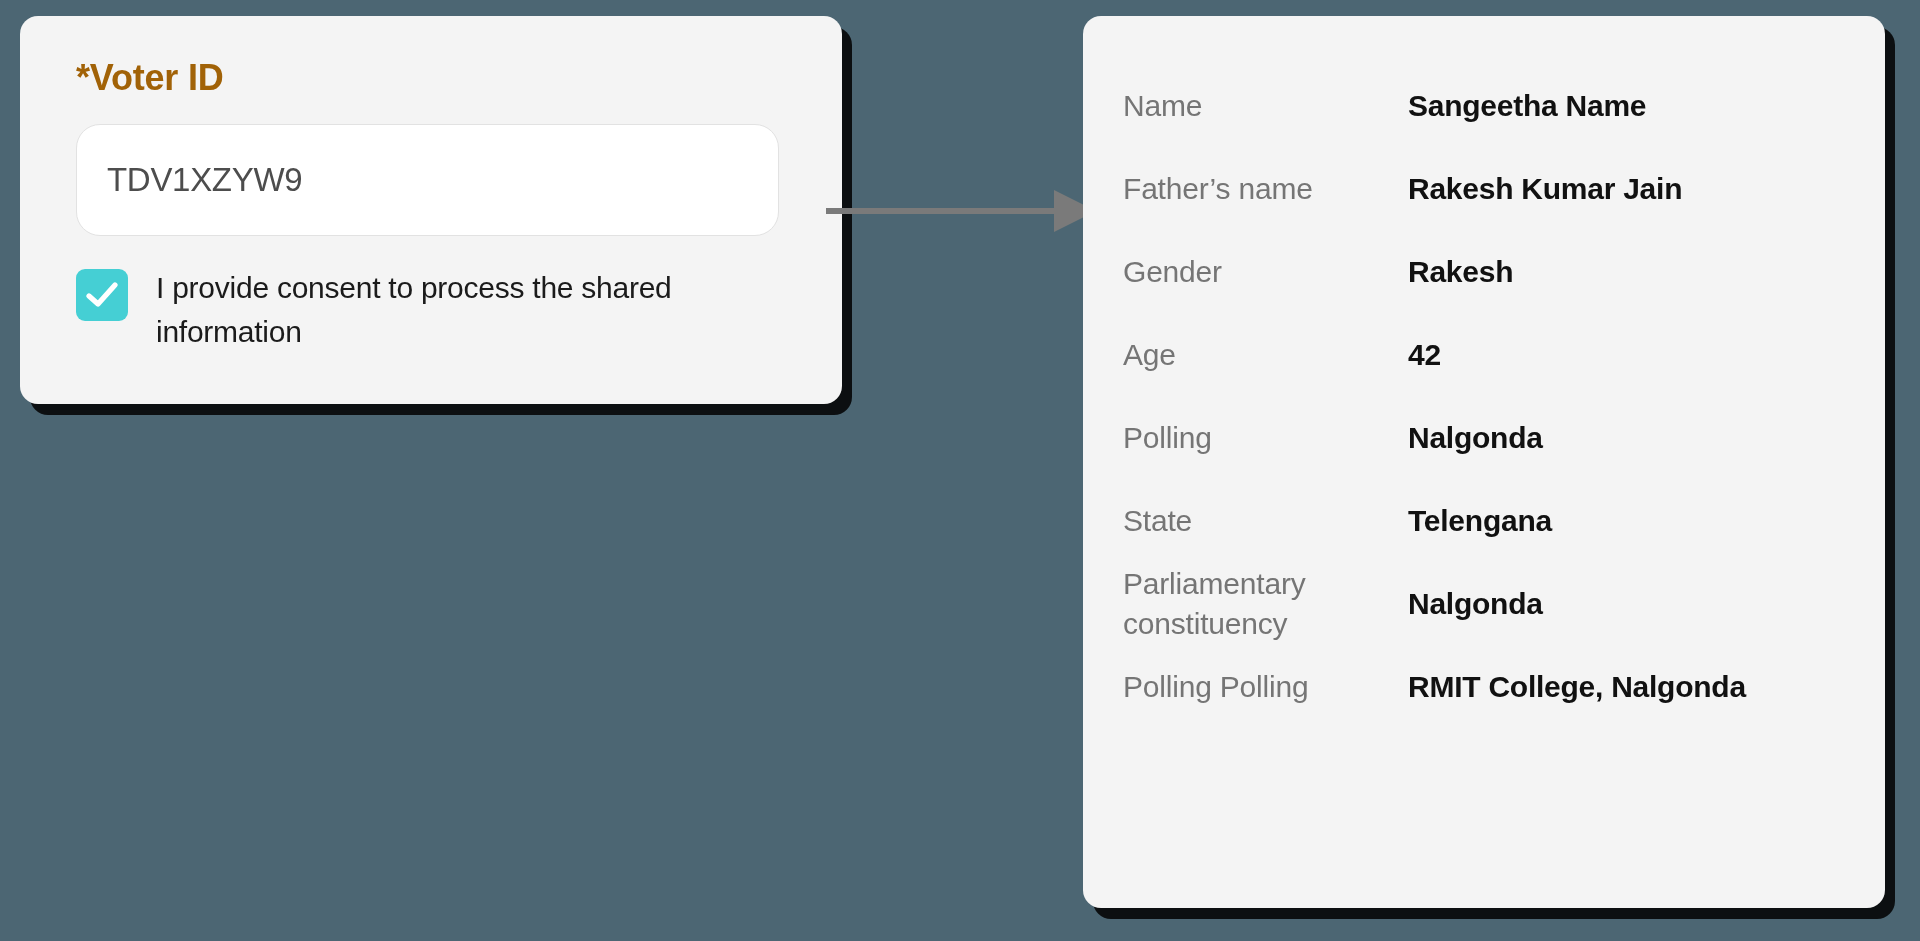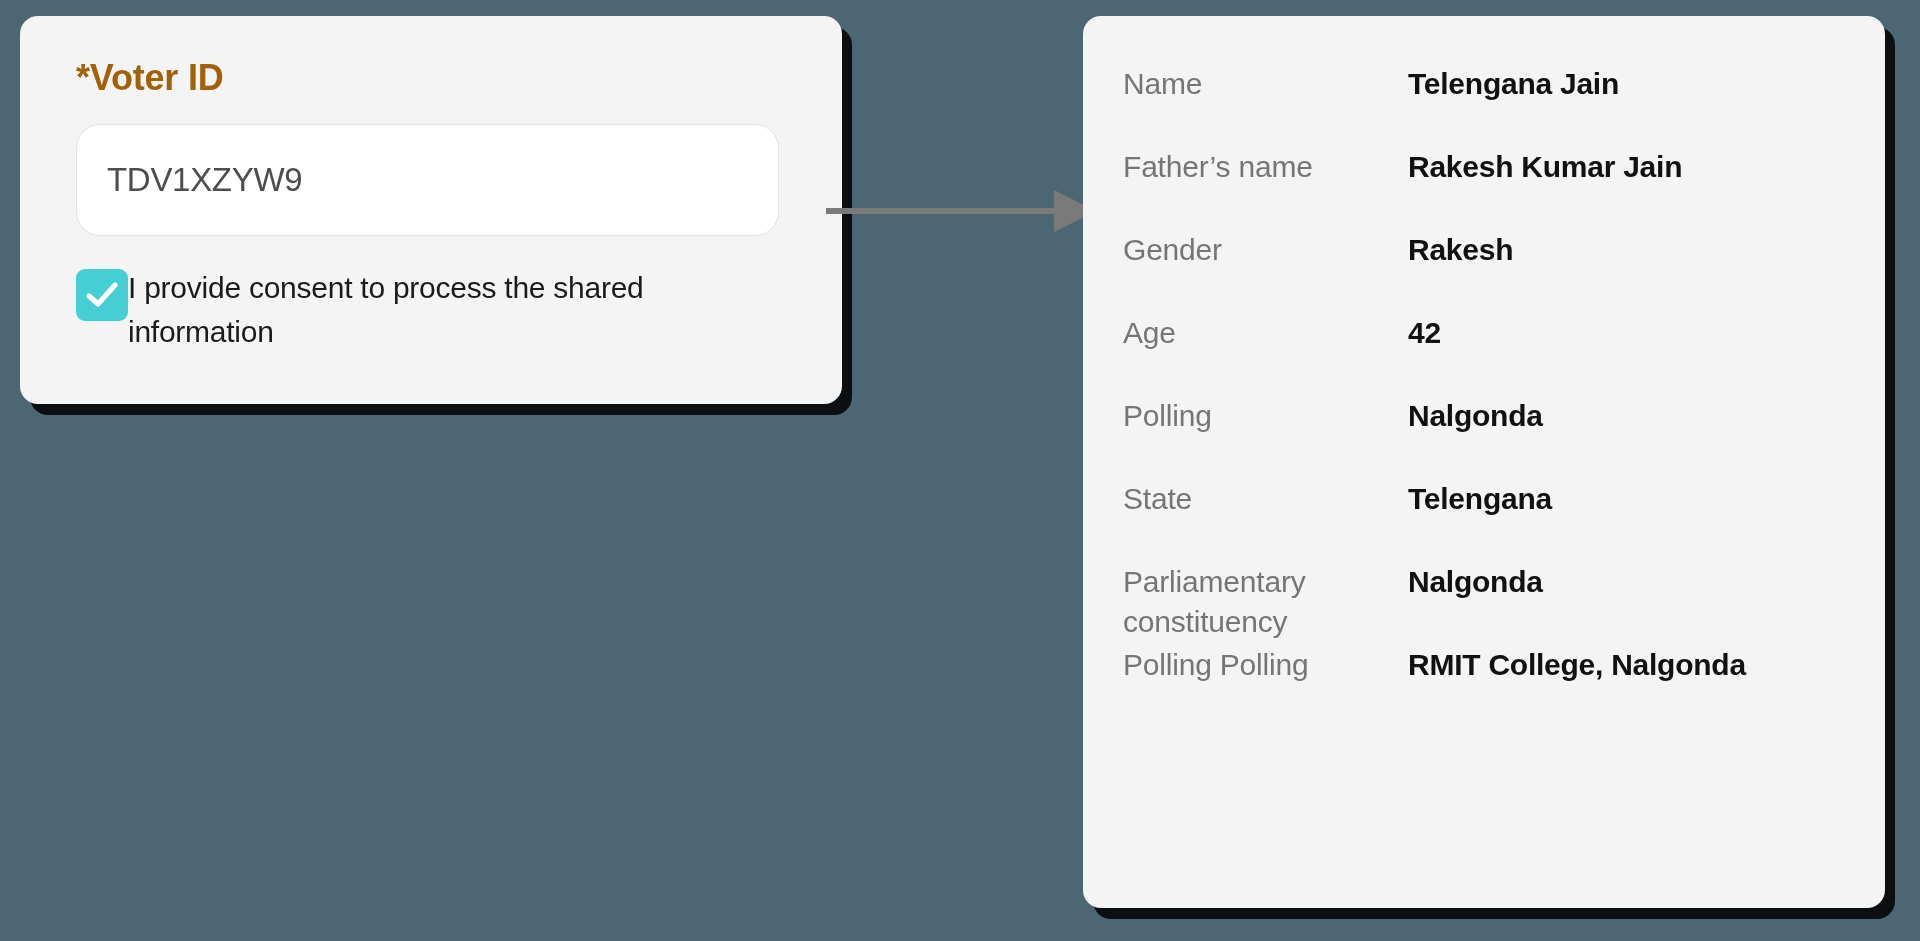--- a/index.html
+++ b/index.html
@@ -75,20 +75,21 @@
     color: #4d4d4d;
     letter-spacing: -0.3px;
     line-height: 1;
     font-weight: 400;
   }
 
   .consent-row {
     margin-top: 30px;
     display: flex;
     align-items: flex-start;
+    gap: 28px;
   }
 
   .checkbox {
     flex: 0 0 auto;
     width: 52px;
     height: 52px;
     background: #45cfd4;
     border-radius: 9px;
     position: relative;
     margin-top: 3px;
@@ -118,21 +119,21 @@
     left: 826px;
     top: 176px;
     width: 270px;
     height: 70px;
     pointer-events: none;
   }
 
   
   .detail-row {
     display: flex;
-    align-items: flex-start;
+    align-items: center;
     padding: 0 0 0 40px;
     min-height: 83px;
   }
   .detail-row .label {
     flex: 0 0 285px;
     font-size: 30px;
     color: #757575;
     line-height: 1.33;
     letter-spacing: -0.2px;
     font-weight: 400;
@@ -175,21 +176,21 @@
 
   <svg id="connector" viewBox="0 0 270 70" aria-hidden="true">
     <line x1="0" y1="35" x2="236" y2="35" stroke="#7a7a7a" stroke-width="6"></line>
     <polygon points="228,14 270,35 228,56" fill="#7a7a7a"></polygon>
   </svg>
 
   <div class="card" id="details-card">
     <div id="details-list">
         <div class="detail-row">
           <div class="label">Name</div>
-          <div class="value">Telengana Jain</div>
+          <div class="value">Sangeetha Name</div>
         </div>
         <div class="detail-row">
           <div class="label">Father’s name</div>
           <div class="value">Rakesh Kumar Jain</div>
         </div>
         <div class="detail-row">
           <div class="label">Gender</div>
           <div class="value">Rakesh</div>
         </div>
         <div class="detail-row">

